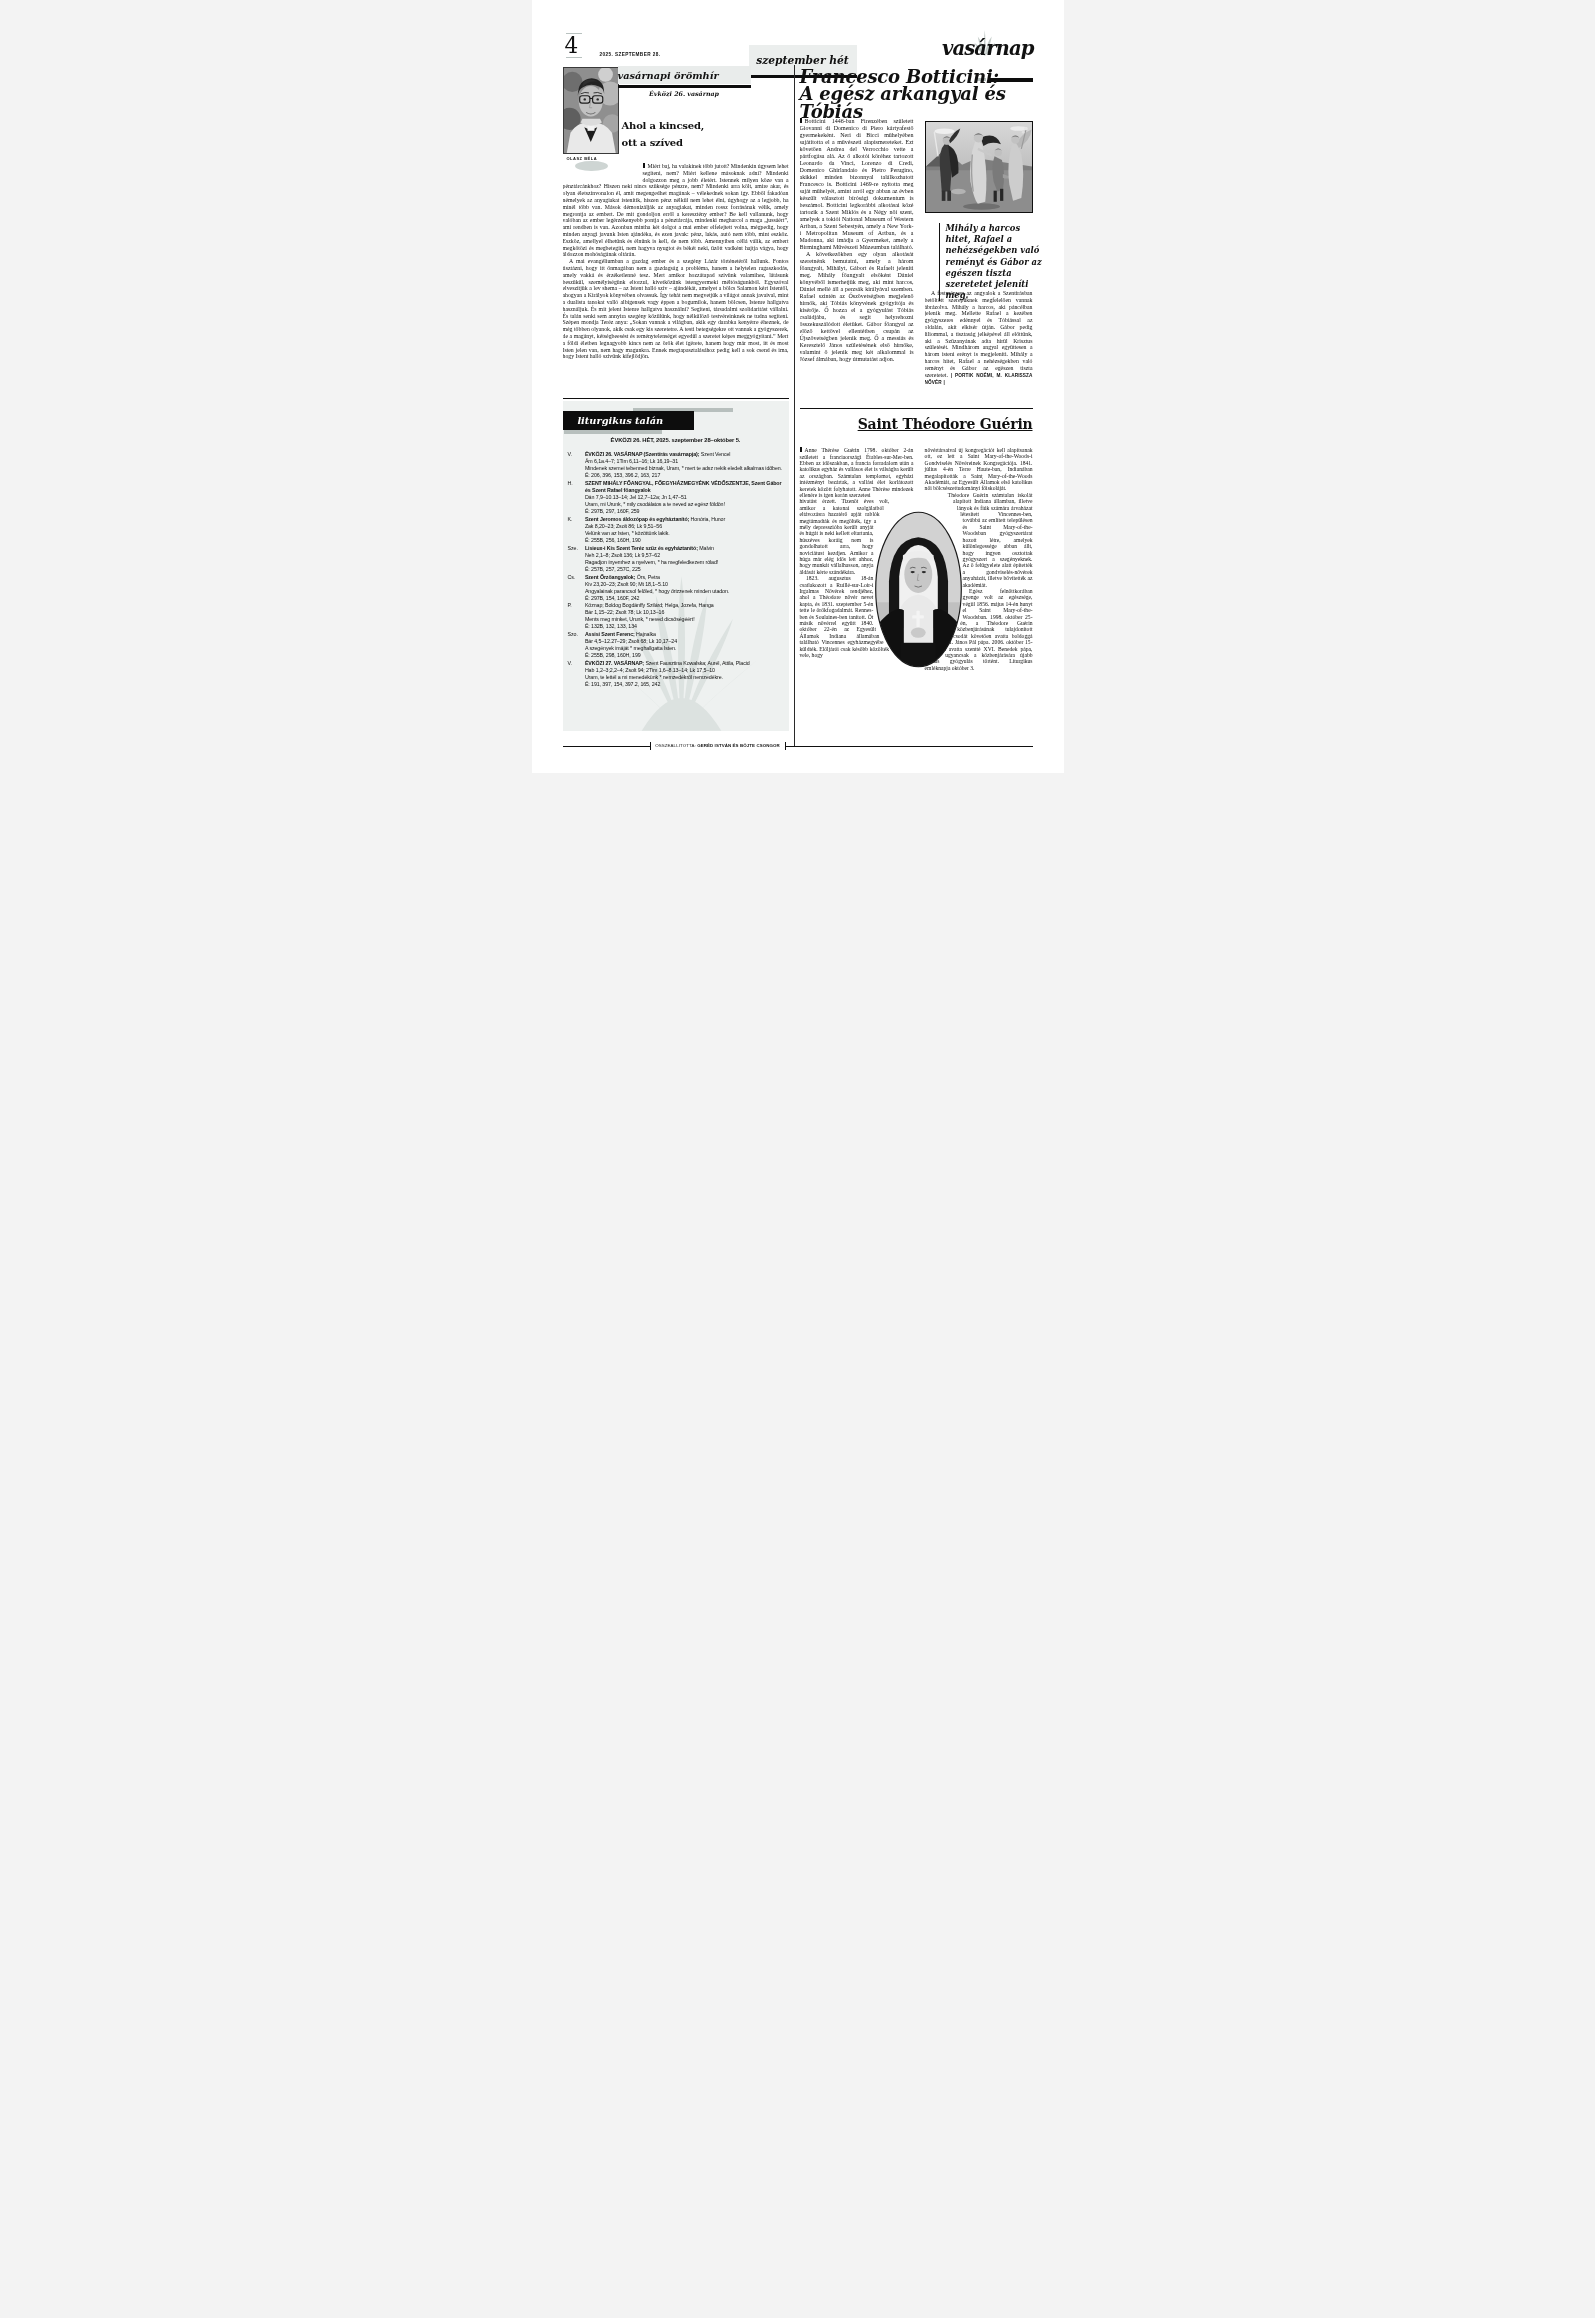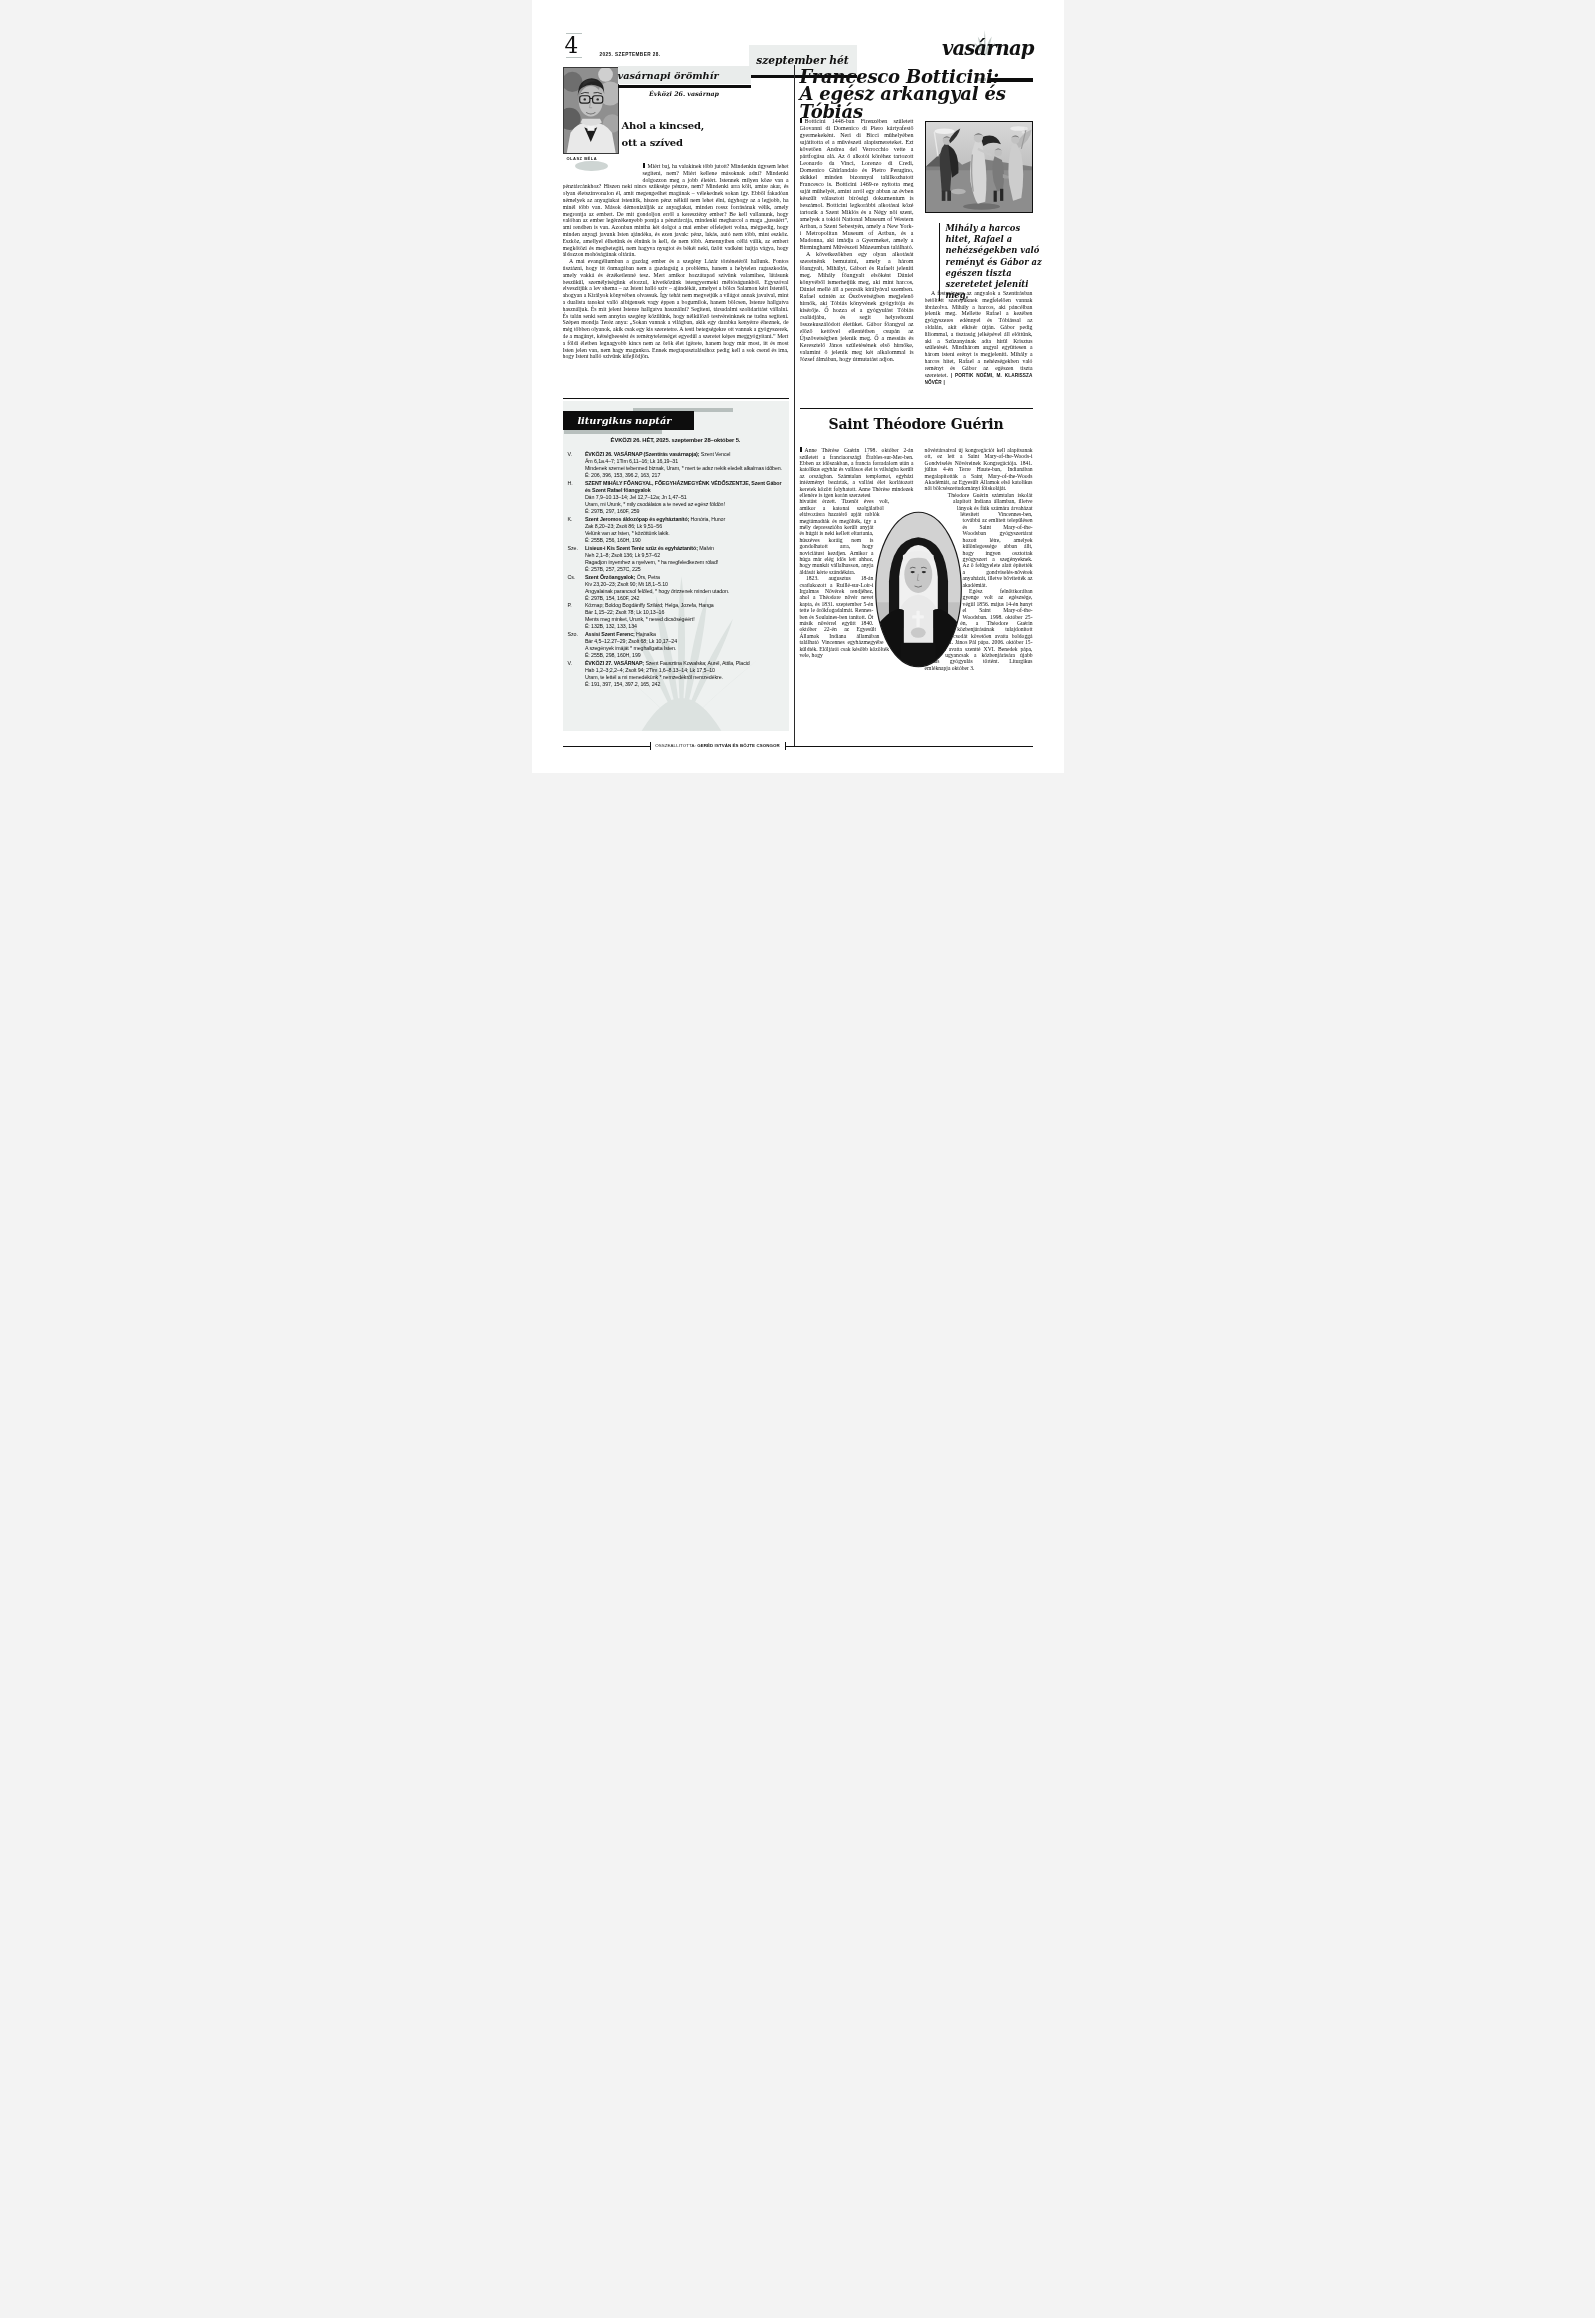--- a/index.html
+++ b/index.html
@@ -51,22 +51,22 @@
   .painting{position:absolute;left:393px;top:121px;width:108px;height:92px;border:0.7px solid #101010;box-sizing:border-box;background:#bdbdbd;}
   .pullquote{position:absolute;left:407px;top:223px;width:102px;border-left:1.4px solid #111;padding-left:6px;
              font-family:"DejaVu Serif",serif;font-style:italic;font-weight:600;font-size:8.4px;line-height:11.2px;}
   .bcol-right{position:absolute;left:393px;top:290px;width:108px;height:118px;overflow:hidden;
               font-size:5.8px;line-height:6.8px;text-align:justify;word-spacing:0.5px;}
   .byline{font-family:"Liberation Sans",sans-serif;font-weight:700;font-size:4.7px;letter-spacing:0.1px;}
   .hrule{position:absolute;background:#111;}
 
   
   .guerin{position:absolute;left:268px;top:411px;width:233px;height:335px;}
-  .gtitle{position:absolute;left:0;top:4.7px;width:100%;text-align:center;font-family:"DejaVu Serif",serif;
-          font-weight:800;font-size:14px;letter-spacing:-0.2px;}
+  .gtitle{position:absolute;left:0;top:4.7px;width:100%;text-align:right;font-family:"DejaVu Serif",serif;
+          font-weight:800;font-size:14px;letter-spacing:-0.2px;text-decoration:underline;}
   .gcols{position:absolute;left:0;top:36px;width:100%;display:flex;}
   .gcol{font-size:5.6px;line-height:6.4px;text-align:justify;}
   .gcol1{width:114px;margin-right:11.2px;}
   .gcol2{width:108px;}
   .shimR{float:right;width:40px;height:154px;shape-outside:ellipse(45px 79px at 100% 50%);shape-margin:2.8px;}
   .shimL{float:left;width:38px;height:154px;shape-outside:ellipse(43px 79px at 0% 50%);shape-margin:2.8px;}
   .nun{position:absolute;left:75px;top:100px;width:87px;height:157px;}
 
   
   .calendar{position:absolute;left:31px;top:401px;width:226px;height:330px;background:#eef1f0;overflow:hidden;}
@@ -298,21 +298,21 @@
         <path d="M215,440 C170,340 130,280 105,200 C150,270 190,350 215,440Z"></path>
         <path d="M215,440 C260,340 300,280 325,200 C280,270 240,350 215,440Z"></path>
         <path d="M215,440 C155,370 100,330 55,290 C115,340 175,390 215,440Z"></path>
         <path d="M215,440 C275,370 330,330 375,290 C315,340 255,390 215,440Z"></path>
         <path d="M130,440 Q215,300 300,440 Z"></path>
       </g>
     </svg>
     <div class="calgray1"></div>
     <div class="calgray2"></div>
     <div class="calbox">
-      <span>liturgikus naptár</span>
+      <span>liturgikus talán</span>
     </div>
     <div class="calheading">ÉVKÖZI 26. HÉT, 2025. szeptember 28–október 5.</div>
 
     <div class="callist">
 
       <div class="entry">
         <div>V.</div>
         <div>
           <div><span class="etitle">ÉVKÖZI 26. VASÁRNAP (Szentírás vasárnapja);</span> <span class="enames">Szent Vencel</span></div>
           <div>Ám 6,1a.4–7; 1Tim 6,11–16; Lk 16,19–31</div>

